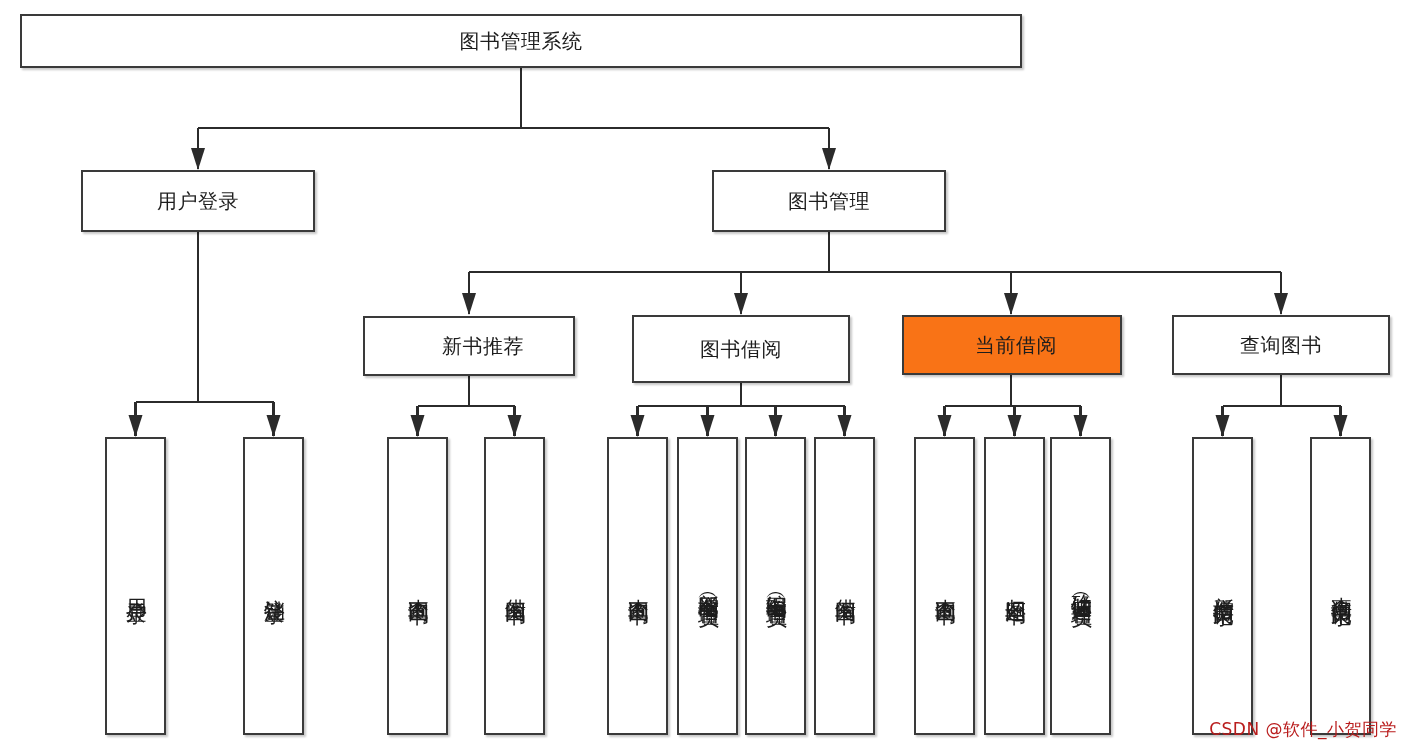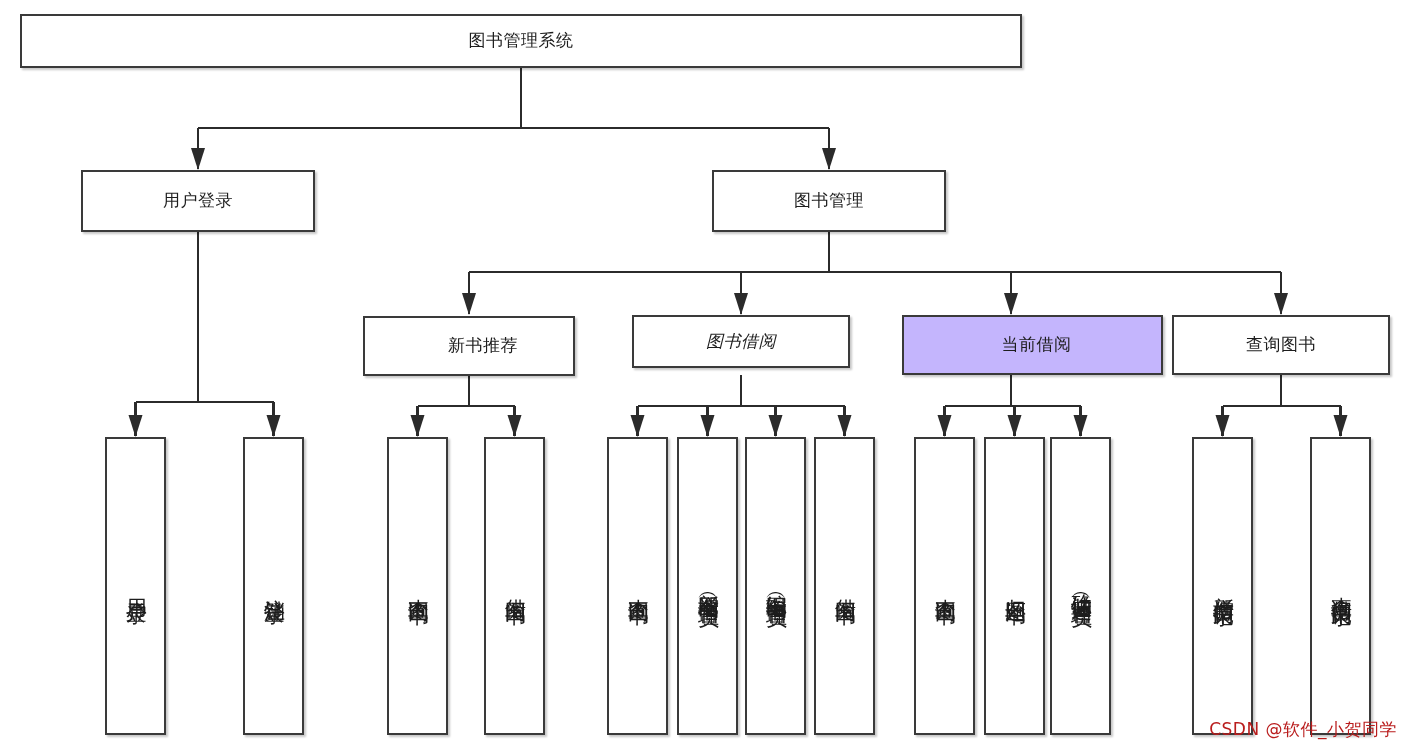--- a/index.html
+++ b/index.html
@@ -30,21 +30,21 @@
     box-sizing: border-box;
     background: #ffffff;
     border: 2px solid #3a3a3a;
     box-shadow: 2px 2px 2px rgba(0,0,0,0.22);
     display: flex;
     align-items: center;
     justify-content: center;
   }
   .node .lbl {
     color: #1d1d1d;
-    font-size: 17px;
+    font-size: 20px;
     line-height: 1.25;
     letter-spacing: 0.5px;
     white-space: nowrap;
   }
   .node.vertical {
     align-items: center;
     justify-content: center;
   }
   .node.vertical .lbl {
     writing-mode: vertical-rl;
@@ -129,24 +129,24 @@
       </div>
       <div class="node" style="left: 81px; top: 170px; width: 234px; height: 62px; border-color: rgb(58, 58, 58); background: rgb(255, 255, 255);">
         <span class="lbl" style="color: rgb(29, 29, 29);">用户登录</span>
       </div>
       <div class="node" style="left: 712px; top: 170px; width: 234px; height: 62px; border-color: rgb(58, 58, 58); background: rgb(255, 255, 255); justify-content: center;">
         <span class="lbl" style="color: rgb(29, 29, 29);">图书管理</span>
       </div>
       <div class="node" style="left: 363px; top: 316px; width: 212px; height: 60px; border-color: rgb(58, 58, 58); background: rgb(255, 255, 255); padding-left: 28px;">
         <span class="lbl" style="color: rgb(29, 29, 29);">新书推荐</span>
       </div>
-      <div class="node" style="left: 632px; top: 315px; width: 218px; height: 53px; border-color: rgb(58, 58, 58); background: rgb(255, 255, 255); font-style: italic;">
+      <div class="node" style="left: 632px; top: 315px; width: 218px; height: 68px; border-color: rgb(58, 58, 58); background: rgb(255, 255, 255);">
         <span class="lbl" style="color: rgb(29, 29, 29);">图书借阅</span>
       </div>
-      <div class="node" style="left: 902px; top: 315px; width: 261px; height: 60px; border-color: rgb(58, 58, 58); background: #c4b5fd; padding-left: 8px;">
+      <div class="node" style="left: 902px; top: 315px; width: 220px; height: 60px; border-color: rgb(58, 58, 58); background: #f97316; padding-left: 8px;">
         <span class="lbl" style="color: rgb(29, 29, 29);">当前借阅</span>
       </div>
       <div class="node" style="left: 1172px; top: 315px; width: 218px; height: 60px; border-color: rgb(58, 58, 58); background: rgb(255, 255, 255);">
         <span class="lbl" style="color: rgb(29, 29, 29);">查询图书</span>
       </div>
       <div class="node vertical" style="left: 105px; top: 437px; width: 61px; height: 298px; border-color: rgb(58, 58, 58); background: rgb(255, 255, 255);">
         <span class="lbl" style="color: rgb(29, 29, 29);">用户登录</span>
       </div>
       <div class="node vertical" style="left: 243px; top: 437px; width: 61px; height: 298px; border-color: rgb(58, 58, 58); background: rgb(255, 255, 255);">
         <span class="lbl" style="color: rgb(29, 29, 29);">注销登录</span>

